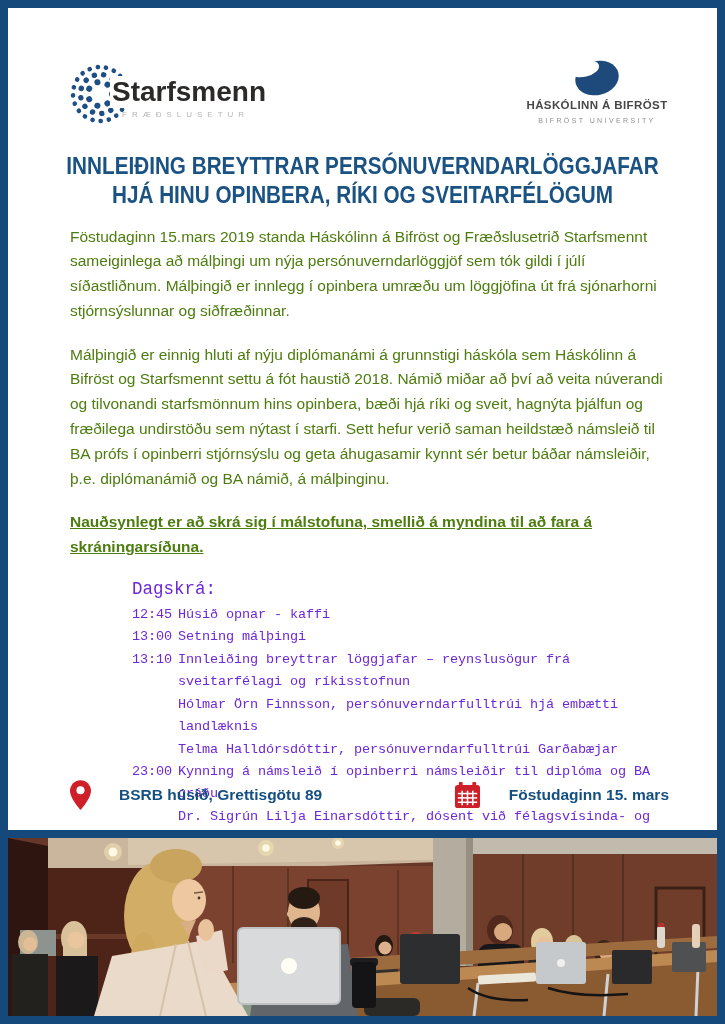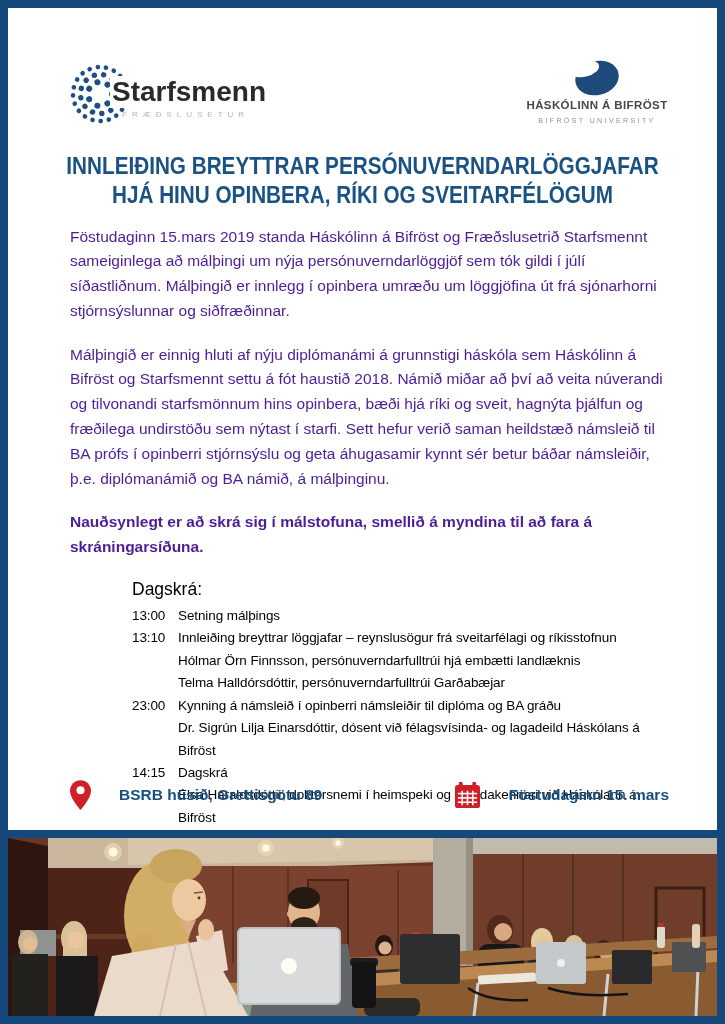--- a/index.html
+++ b/index.html
@@ -17,28 +17,28 @@
   .logo-starfsmennt svg, .logo-bifrost svg { display:block; }
   
   .flyer-title {
     margin:16px 10px 0; text-align:center; white-space:pre-line;
     color:#1a5283; font-size:23px; font-weight:bold; line-height:1.25;
     transform:scaleX(.9);
   }
   
   .body-copy { margin:15px 52px 0 62px; }
   .body-copy p {
-    color:#4c1d95; font-size:15.5px; line-height:1.6; margin:0 0 19px;
+    color:#4d7c0f; font-size:15.5px; line-height:1.6; margin:0 0 19px;
   }
   .cta {
     color:#144f80; font-size:16px; font-weight:bold; line-height:1.5;
-    white-space:pre-line; margin:0 0 18px;
-  }
-  
-  .agenda { margin:0 12px 0 62px; color:#000000; }
+    white-space:pre-line; margin:0 0 18px;text-decoration:underline;
+  }
+  
+  .agenda { margin:0 12px 0 62px; color:#6d28d9;font-family:Liberation Mono, monospace; }
   .agenda-heading { font-size:17.5px; margin-bottom:5px; }
   .agenda-row { display:grid; grid-template-columns:46px 1fr; font-size:13.5px; line-height:1.66; letter-spacing:-0.1px; }
   .agenda-time { }
   .agenda-text { }
   
   .event-info {
     position:absolute; left:62px; right:48px; bottom:20px;
     display:flex; justify-content:space-between; align-items:center;
   }
   .info-item { display:flex; align-items:center; gap:28px; }
@@ -84,22 +84,26 @@
 
     <div class="body-copy">
       <p>Föstudaginn 15.mars 2019 standa Háskólinn á Bifröst og Fræðslusetrið Starfsmennt sameiginlega að málþingi um nýja persónuverndarlöggjöf sem tók gildi í júlí síðastliðnum. Málþingið er innlegg í opinbera umræðu um löggjöfina út frá sjónarhorni stjórnsýslunnar og siðfræðinnar.</p>
       <p>Málþingið er einnig hluti af nýju diplómanámi á grunnstigi háskóla sem Háskólinn á Bifröst og Starfsmennt settu á fót haustið 2018. Námið miðar að því að veita núverandi og tilvonandi starfsmönnum hins opinbera, bæði hjá ríki og sveit, hagnýta þjálfun og fræðilega undirstöðu sem nýtast í starfi. Sett hefur verið saman heildstæð námsleið til BA prófs í opinberri stjórnsýslu og geta áhugasamir kynnt sér betur báðar námsleiðir, þ.e. diplómanámið og BA námið, á málþinginu.</p>
       <p class="cta">Nauðsynlegt er að skrá sig í málstofuna, smellið á myndina til að fara á
 skráningarsíðuna.</p>
 
       <div class="agenda">
         <div class="agenda-heading">Dagskrá:</div>
         <div class="agenda-row">
+          <span class="agenda-time">12:45</span>
+          <span class="agenda-text">Húsið opnar - kaffi</span>
+        </div>
+        <div class="agenda-row">
           <span class="agenda-time">13:00</span>
-          <span class="agenda-text">Setning málþings</span>
+          <span class="agenda-text">Setning málþingi</span>
         </div>
         <div class="agenda-row">
           <span class="agenda-time">13:10</span>
           <span class="agenda-text">Innleiðing breyttrar löggjafar – reynslusögur frá sveitarfélagi og ríkisstofnun</span>
         </div>
         <div class="agenda-row">
           <span class="agenda-time"></span>
           <span class="agenda-text">Hólmar Örn Finnsson, persónuverndarfulltrúi hjá embætti landlæknis</span>
         </div>
         <div class="agenda-row">

